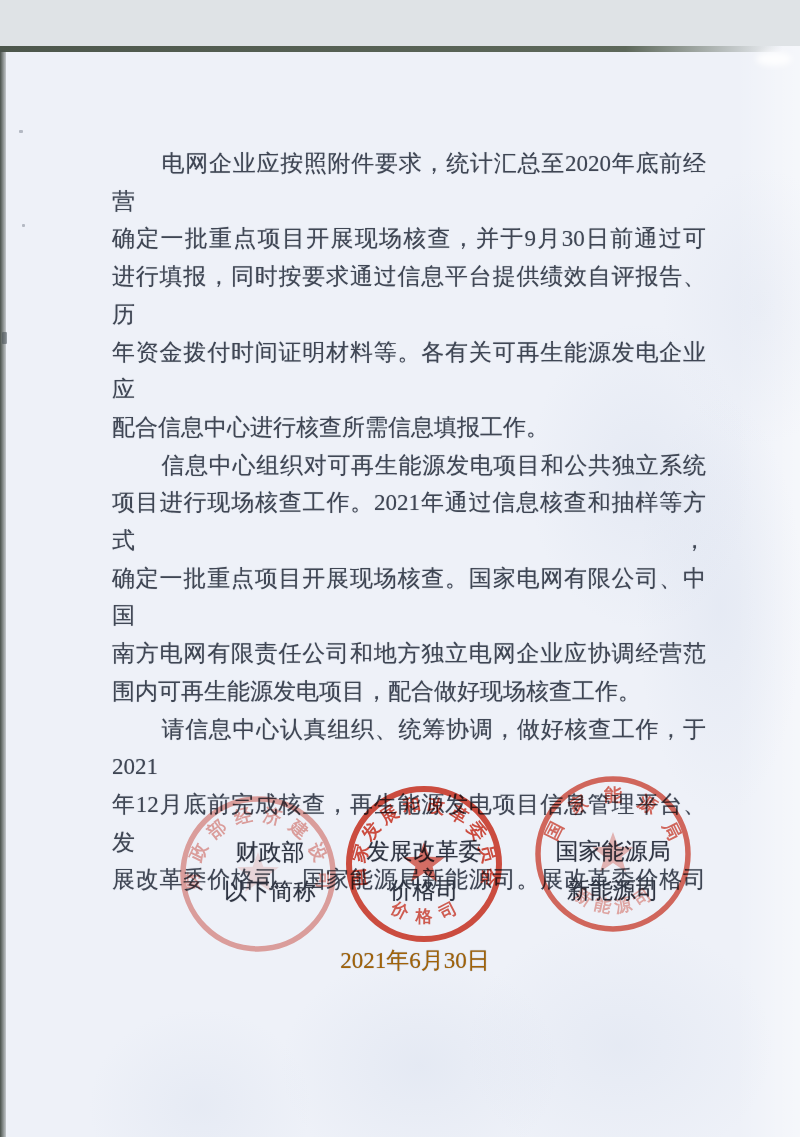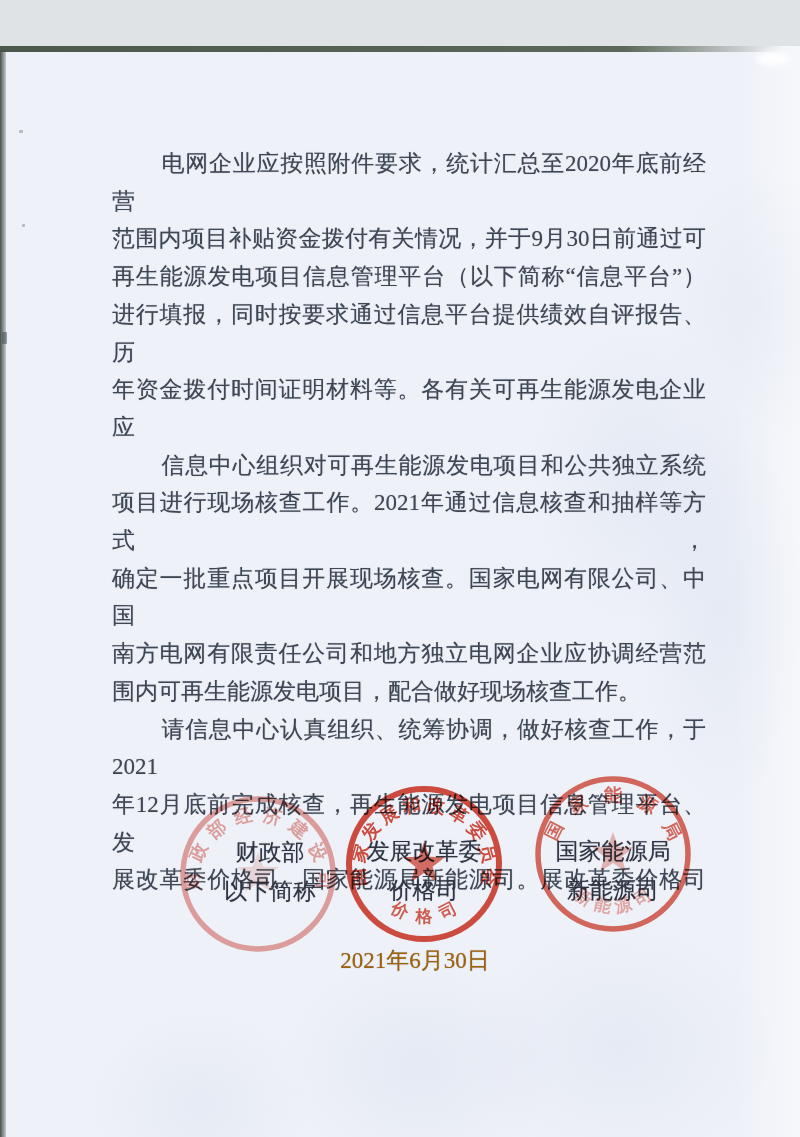--- a/index.html
+++ b/index.html
@@ -92,24 +92,24 @@
   <div class="edge-left"></div>
   <div class="edge-bottom"></div>
   <div class="corner-light"></div>
   <div class="speck s1"></div>
   <div class="speck s2"></div>
   <div class="speck s3"></div>
 
   <div class="doc-body">
     <div class="para">
       <div class="line first">电网企业应按照附件要求，统计汇总至2020年底前经营</div>
-      <div class="line">范围内项目补贴资金拨付有关情况，并于9月30日前通过可</div>
-      <div class="line">再生能源发电项目信息管理平台（以下简称“信息平台”）</div>
+      <div class="line">确定一批重点项目开展现场核查，并于9月30日前通过可</div>
       <div class="line">进行填报，同时按要求通过信息平台提供绩效自评报告、历</div>
       <div class="line">年资金拨付时间证明材料等。各有关可再生能源发电企业应</div>
+      <div class="line end">配合信息中心进行核查所需信息填报工作。</div>
     </div>
     <div class="para">
       <div class="line first">信息中心组织对可再生能源发电项目和公共独立系统</div>
       <div class="line">项目进行现场核查工作。2021年通过信息核查和抽样等方式，</div>
       <div class="line">确定一批重点项目开展现场核查。国家电网有限公司、中国</div>
       <div class="line">南方电网有限责任公司和地方独立电网企业应协调经营范</div>
       <div class="line end">围内可再生能源发电项目，配合做好现场核查工作。</div>
     </div>
     <div class="para">
       <div class="line first">请信息中心认真组织、统筹协调，做好核查工作，于2021</div>

